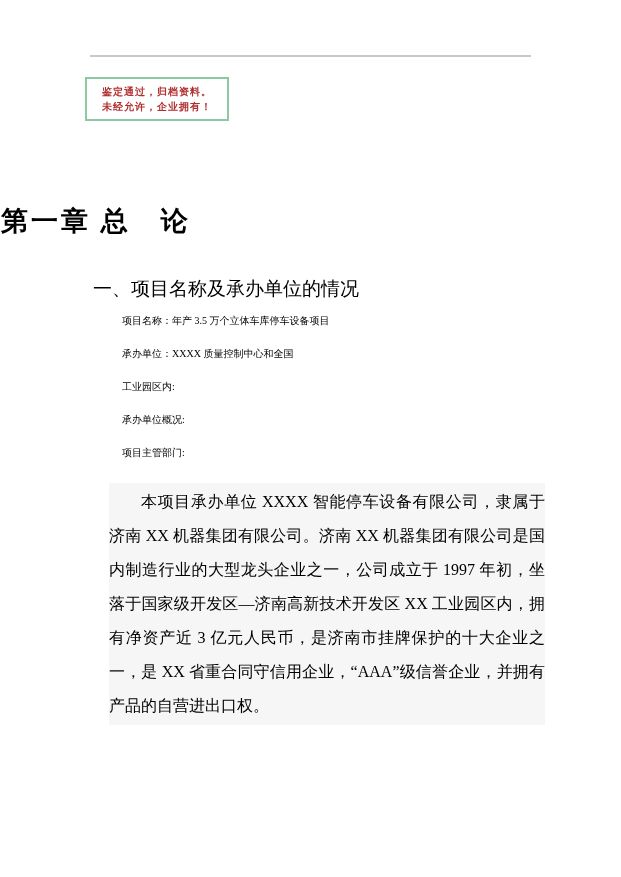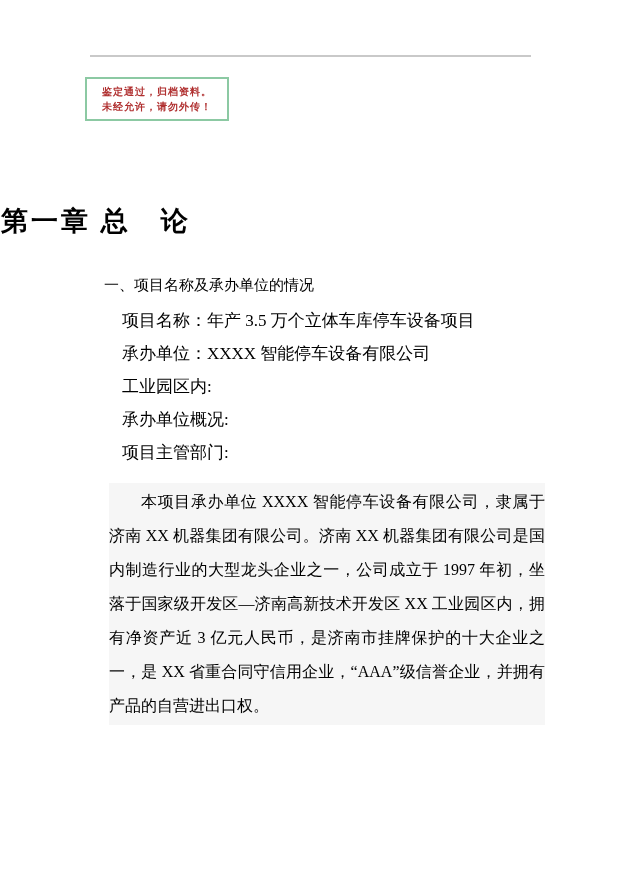--- a/index.html
+++ b/index.html
@@ -54,30 +54,30 @@
     top: 202px;
     width: 621px;
     margin: 1px;
     font-size: 27px;
     font-weight: bold;
     letter-spacing: 3px;
     white-space: pre;
   }
   .heading {
     position: absolute;
-    left: 104px;
+    left: 93px;
     top: 276px;
-    font-size: 15px;
+    font-size: 19px;
     white-space: nowrap;
   }
   .info {
     position: absolute;
     left: 122px;
     top: 304px;
-    font-size: 17px;
+    font-size: 10px;
     line-height: 33px;
   }
   .info-line { white-space: nowrap; }
   .para {
     position: absolute;
     left: 93px;
     width: 436px;
     margin: 16px;
     font-size: 16px;
     text-align: justify;
@@ -96,30 +96,30 @@
 </style>
 </head>
 <body>
 
 <div class="page">
 
   <div class="top-rule"></div>
 
   <div class="stamp">
     <div class="stamp-line">鉴定通过，归档资料。</div>
-    <div class="stamp-line">未经允许，请勿外传！</div>
+    <div class="stamp-line">未经允许，企业拥有！</div>
   </div>
 
   <h1 class="title">第一章 总　论</h1>
 
   <div class="heading">一、项目名称及承办单位的情况</div>
 
   <div class="info">
     <div class="info-line">项目名称：年产 3.5 万个立体车库停车设备项目</div>
-    <div class="info-line">承办单位：XXXX 智能停车设备有限公司</div>
+    <div class="info-line">承办单位：XXXX 质量控制中心和全国</div>
     <div class="info-line">工业园区内:</div>
     <div class="info-line">承办单位概况:</div>
     <div class="info-line">项目主管部门:</div>
   </div>
 
   <p class="para para-highlight">本项目承办单位 XXXX 智能停车设备有限公司，隶属于济南 XX 机器集团有限公司。济南 XX 机器集团有限公司是国内制造行业的大型龙头企业之一，公司成立于 1997 年初，坐落于国家级开发区—济南高新技术开发区 XX 工业园区内，拥有净资产近 3 亿元人民币，是济南市挂牌保护的十大企业之一，是 XX 省重合同守信用企业，“AAA”级信誉企业，并拥有产品的自营进出口权。</p>
 
 
 </div>
 

